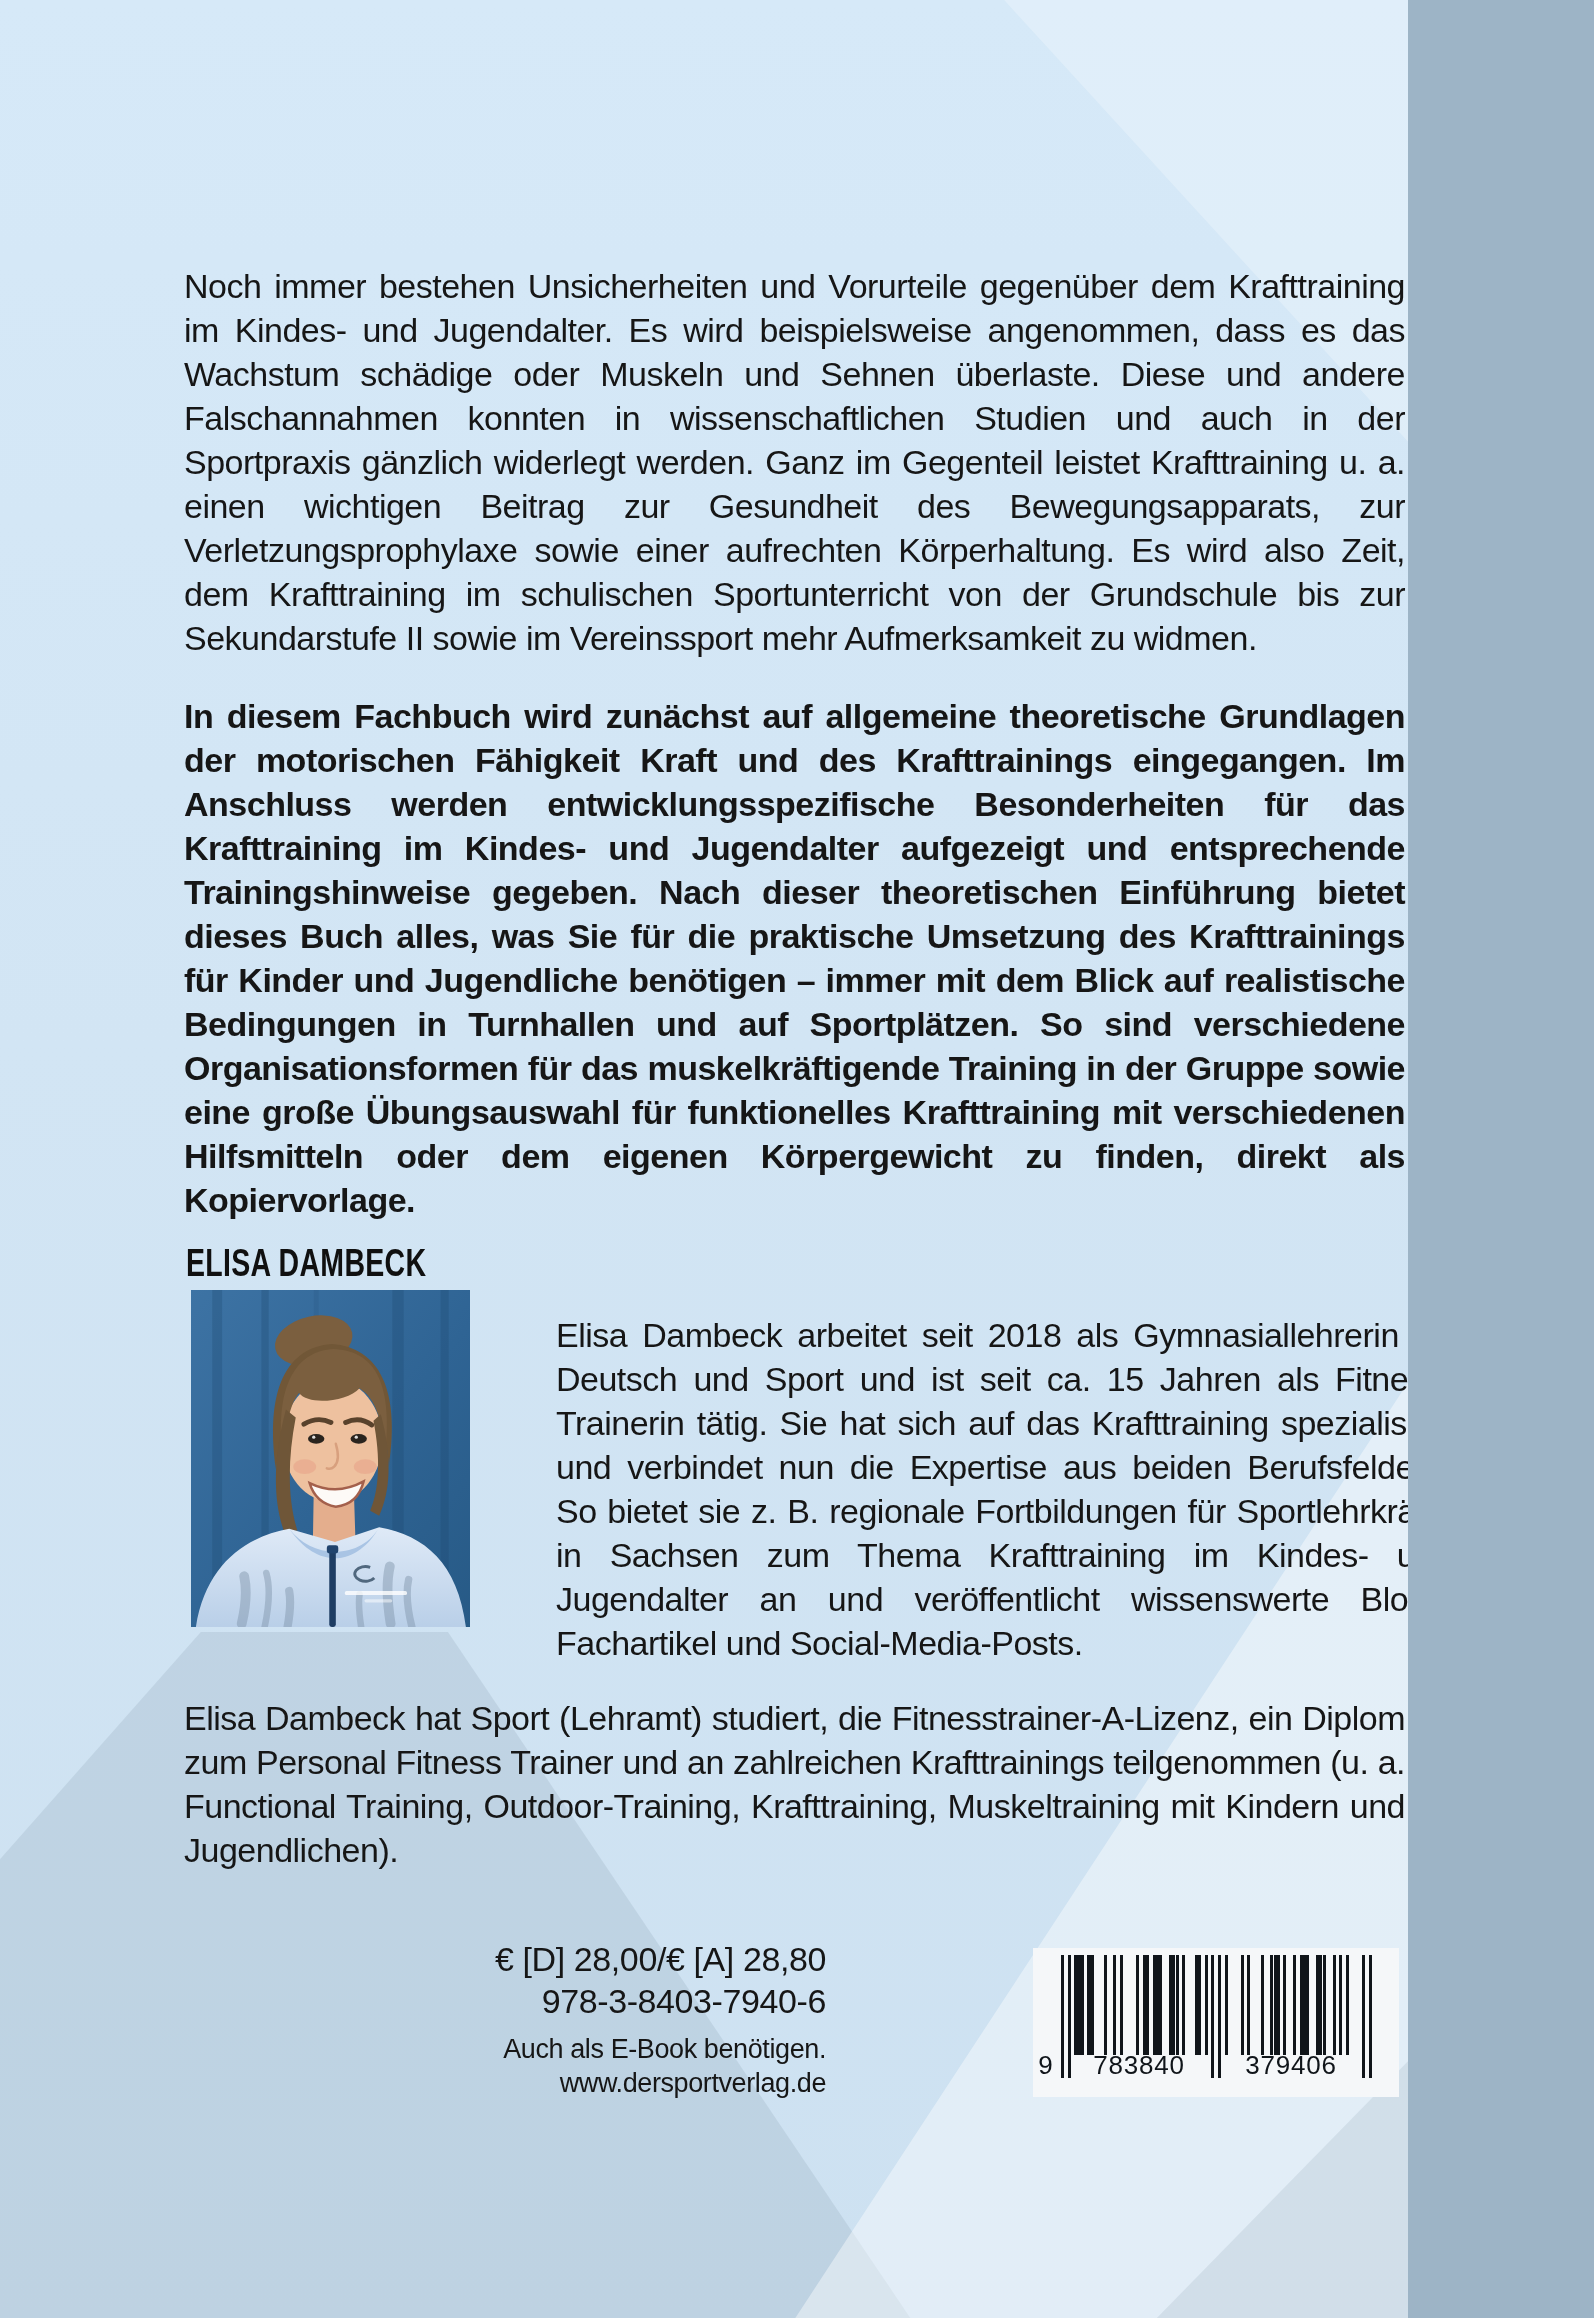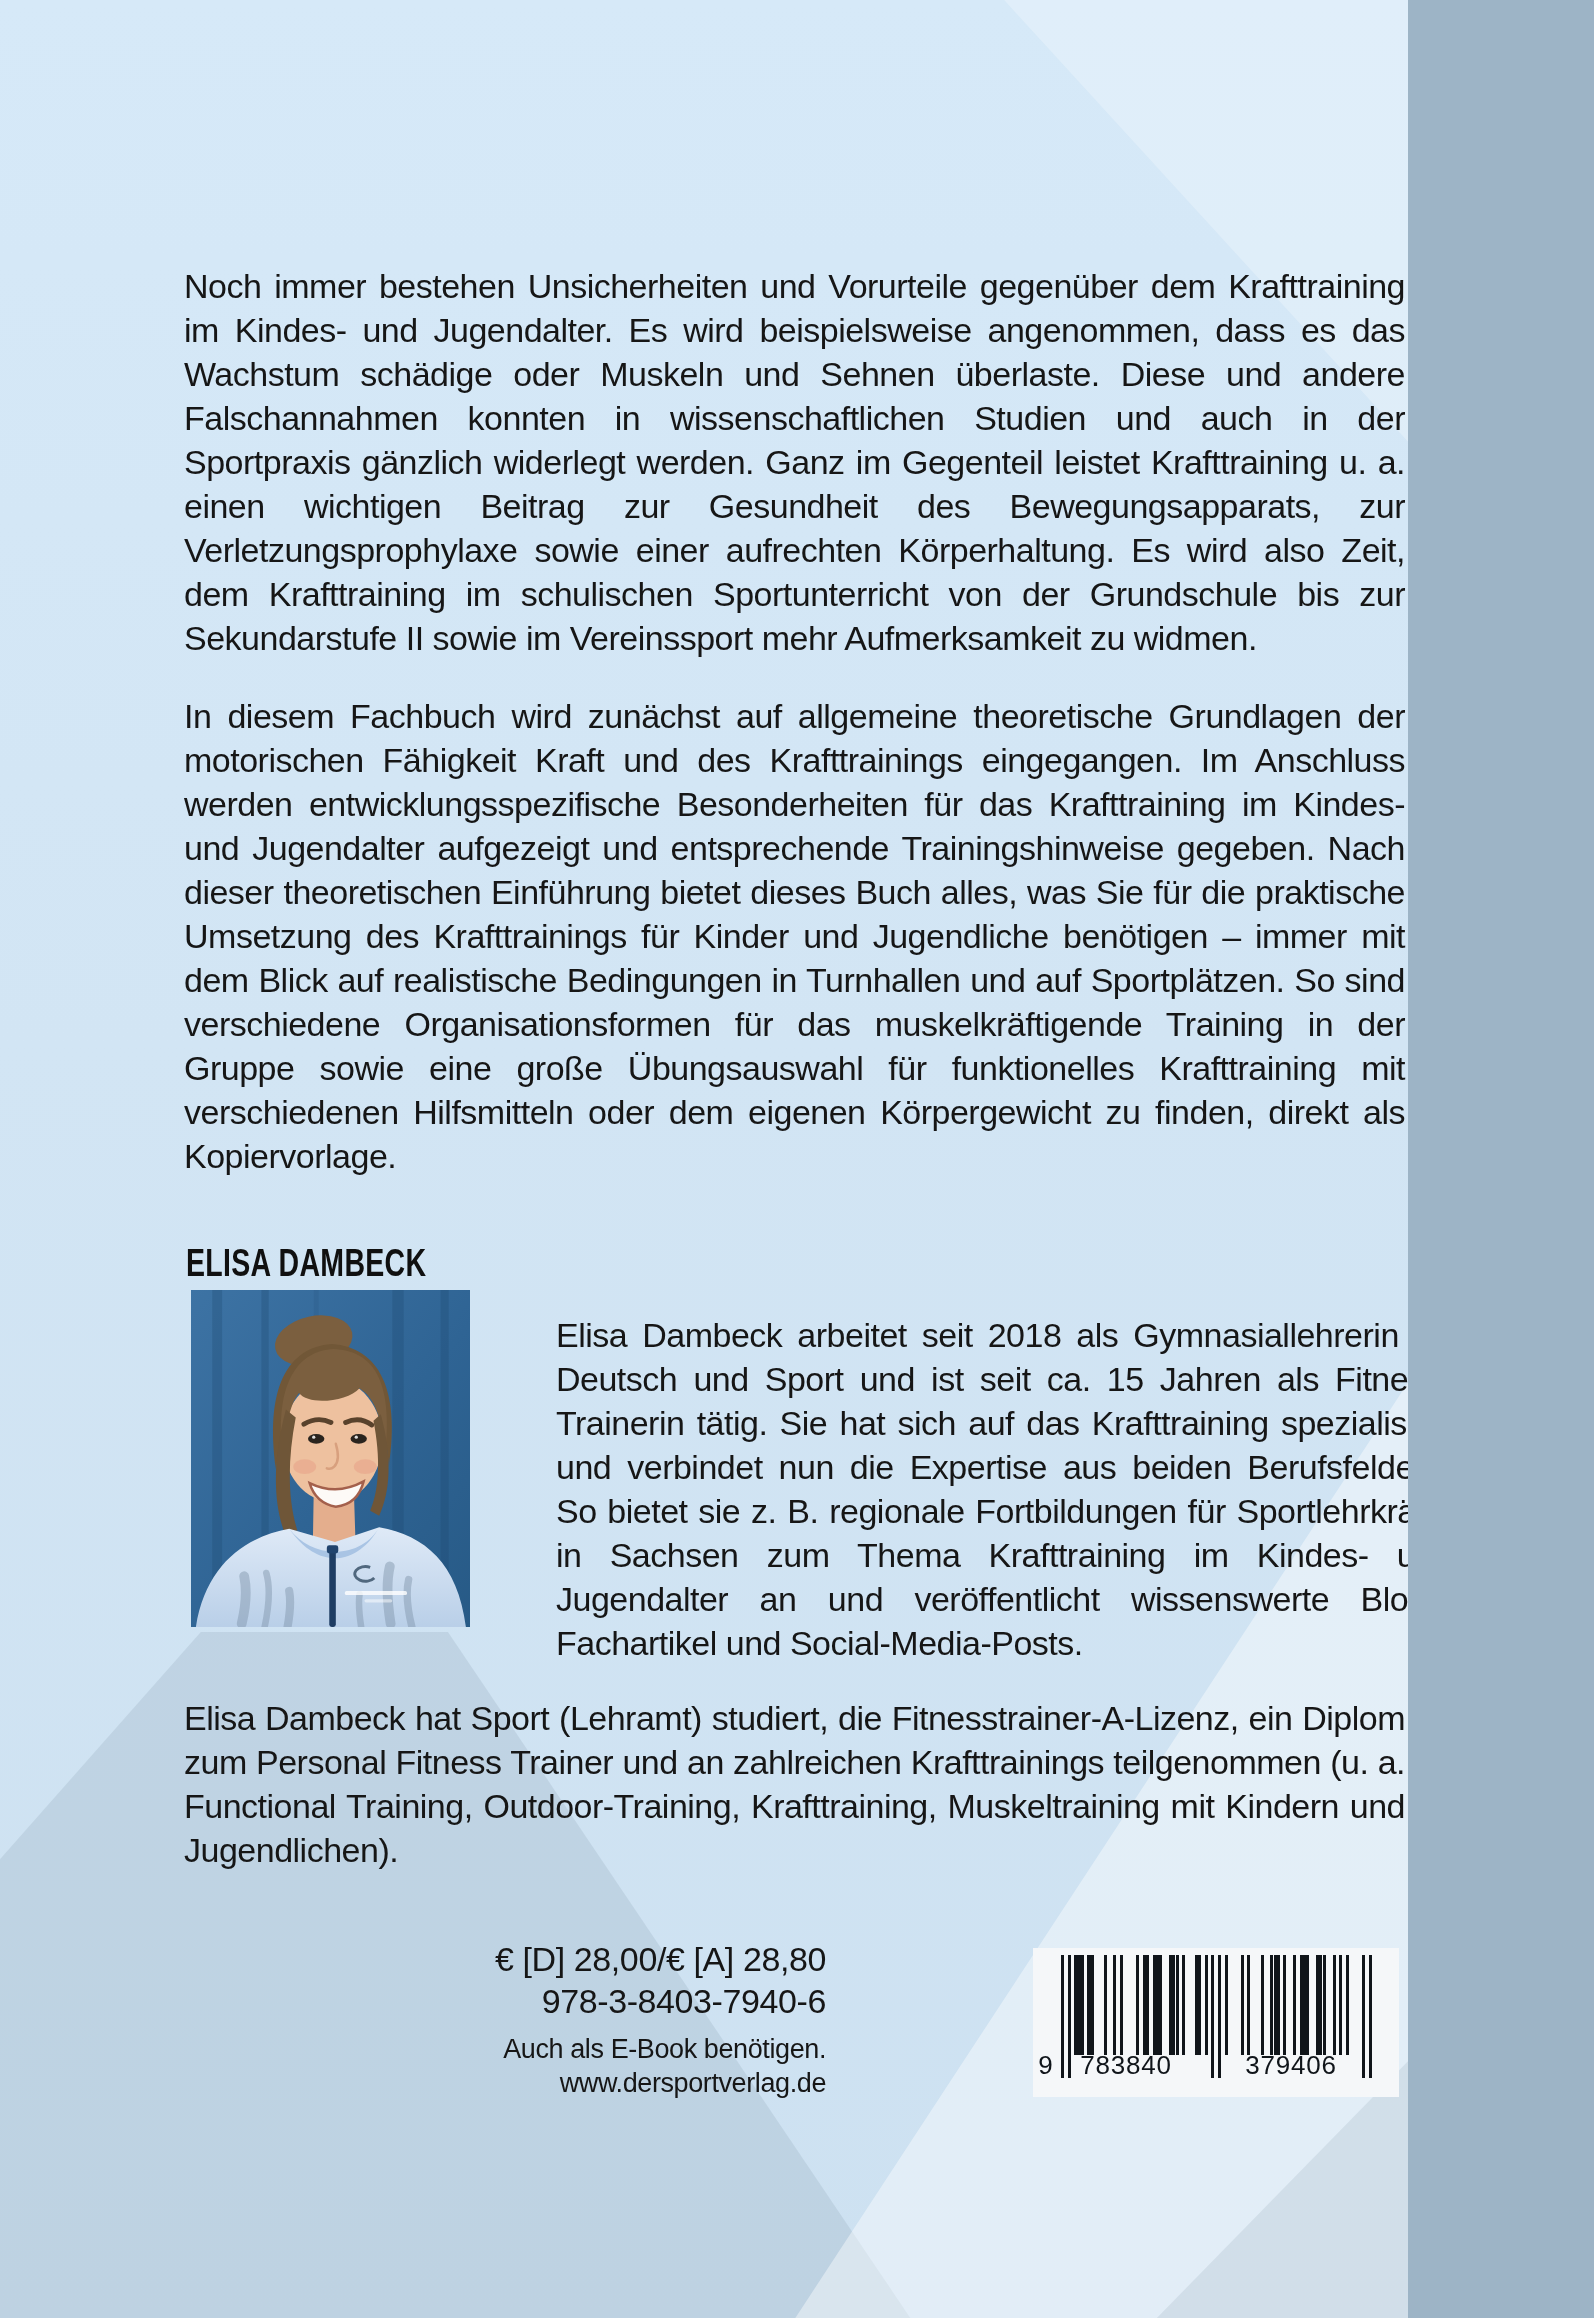--- a/index.html
+++ b/index.html
@@ -15,21 +15,21 @@
   .abs{position:absolute;}
   .body-text{
     font-size:34px;
     line-height:44px;
     letter-spacing:-0.5px;
     text-align:justify;
     text-justify:inter-word;
     color:#161616;
   }
   #para1{left:184px;top:230px;width:1221px;}
-  #para2{left:184px;top:660px;width:1221px;}
+  #para2{left:184px;top:660px;width:1221px;font-weight:bold;}
   #author-heading{
     left:186px;top:1210px;
     font-size:38px;font-weight:700;letter-spacing:0.4px;
     transform:scaleX(0.75);transform-origin:left top;
     white-space:nowrap;color:#101010;
   }
   #author-photo-box{left:191px;top:1290px;width:279px;height:337px;}
   #author-photo-box svg{display:block;width:100%;height:100%;}
   #bio-intro{left:509px;top:1279px;width:896px;margin-left:47px;}
   #bio-credentials{left:184px;top:1662px;width:1221px;}
@@ -46,21 +46,21 @@
     background:#f5f7f9;
   }
   #barcode-bars{position:absolute;left:28px;top:6.5px;width:311px;height:123px;}
   #barcode-bars i{position:absolute;top:0;background:#10151a;display:block;}
   .bc-digit{
     position:absolute;top:101px;height:33px;
     font-size:26px;line-height:33px;color:#10151a;
     letter-spacing:0.8px;text-align:center;
   }
   #bc-lead{left:0px;width:26px;}
-  #bc-left{left:26px;width:134px;}
+  #bc-left{left:39px;width:134px;}
   #bc-right{left:191px;width:134px;}
 </style>
 </head>
 <body>
 
 <div class="page">
 
   <svg class="decor" viewBox="0 0 1949 2835" preserveAspectRatio="none" aria-hidden="true">
     <polygon points="1390,0 1949,0 1949,540" fill="#ffffff" opacity="0.25"></polygon>
     <polygon points="278,1995 620,1995 1261,2835 0,2835 0,2273" fill="#8fa3b3" opacity="0.24"></polygon>

